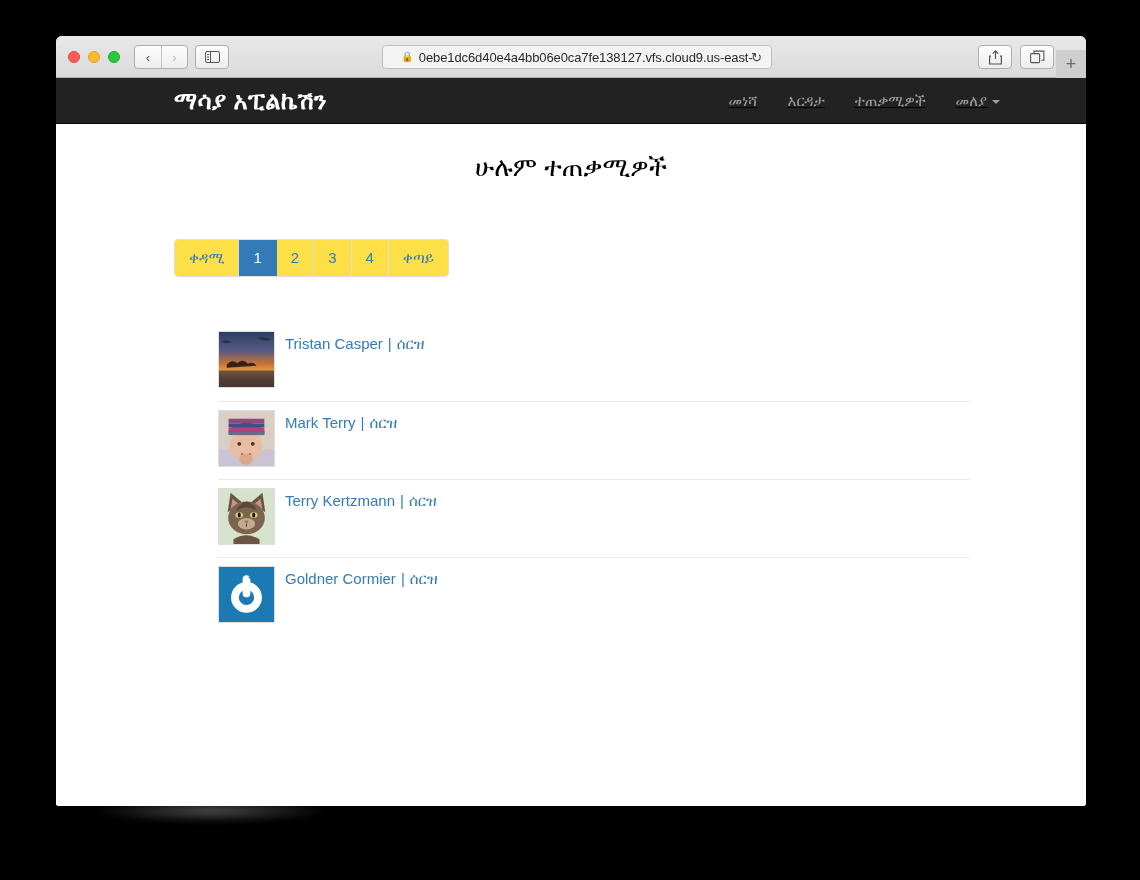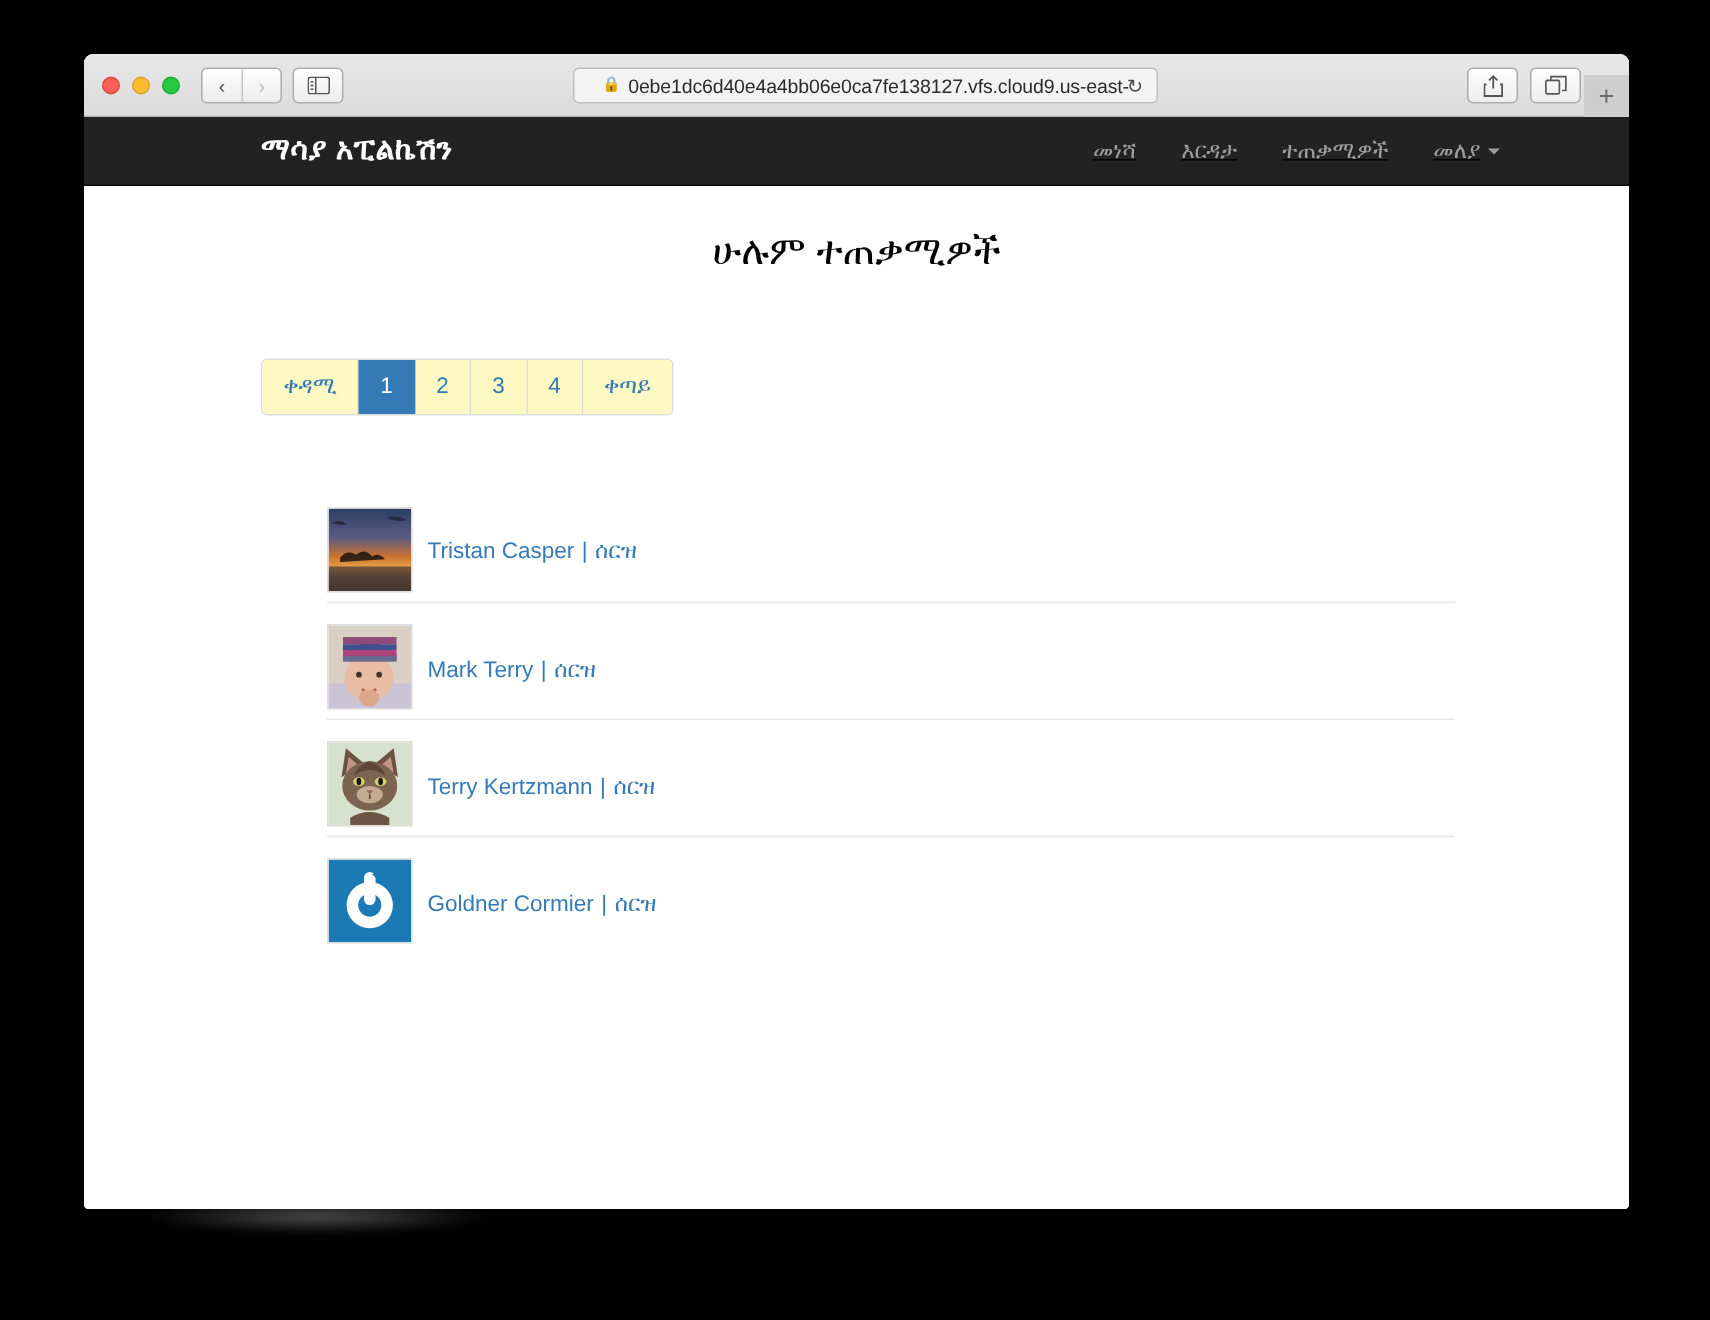--- a/index.html
+++ b/index.html
@@ -170,21 +170,21 @@
     background: #222222;
     border-bottom: 1px solid #080808;
     display: flex;
     align-items: center;
     position: relative;
   }
   #brand {
     position: absolute;
     left: 118px;
     color: #ffffff;
-    font-size: 20px;
+    font-size: 24px;
     font-weight: bold;
     letter-spacing: 0.3px;
     white-space: nowrap;
   }
   #navbar-menu {
     position: absolute;
     right: 86px;
     display: flex;
     align-items: center;
     gap: 30px;
@@ -226,21 +226,21 @@
   #pagination {
     display: inline-flex;
     border-radius: 4px;
     overflow: hidden;
     border: 1px solid #dddddd;
   }
   .page-item {
     padding: 8px 14px;
     font-size: 15px;
     color: #337ab7;
-    background: #fef9c3;
+    background: #fde047;
     border-right: 1px solid #dddddd;
     line-height: 20px;
     min-width: 24px;
     text-align: center;
     white-space: nowrap;
   }
   .page-item:last-child { border-right: none; }
   .page-item.active {
     background: #337ab7;
     color: #ffffff;
@@ -251,21 +251,21 @@
   #user-list {
     margin-top: 46px;
     padding-left: 162px;
   }
   .user-row {
     position: relative;
     width: 752px;
     height: 78px;
     border-top: 1px solid #e8e8e8;
     display: flex;
-    align-items: center;
+    align-items: flex-start;
     padding-top: 8px;
   }
   .user-row:first-child { border-top: none; }
 
   .avatar {
     width: 57px;
     height: 57px;
     flex: 0 0 57px;
     border: 1px solid #dedede;
     overflow: hidden;

